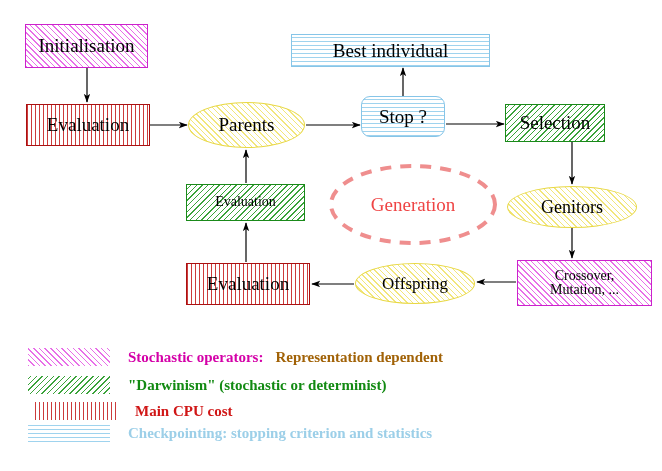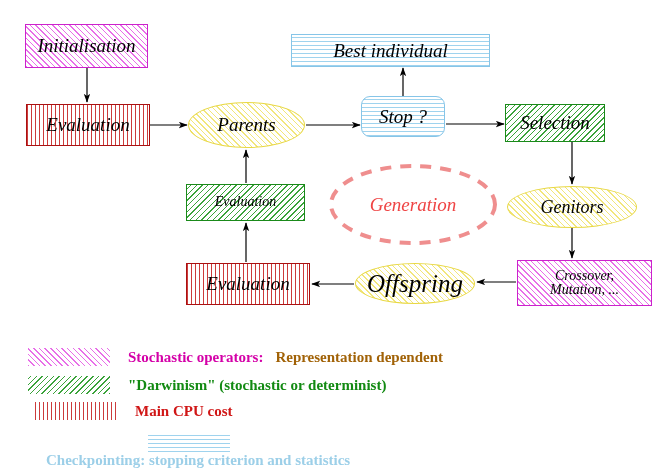--- a/index.html
+++ b/index.html
@@ -29,21 +29,20 @@
     text-align: center;
     color: #000000;
     box-sizing: border-box;
     z-index: 3;
     line-height: 1.02;
   }
   .node .lbl {
     position: relative;
     z-index: 4;
     white-space: pre-line;
-    font-style: italic;
   }
   
   .box {
     border-style: solid;
     border-width: 1px;
   }
   .rounded {
     border-radius: 9px;
   }
   .ellipse {
@@ -176,21 +175,21 @@
           <ellipse cx="85" cy="41.5" rx="82" ry="38.5" fill="none" stroke="#ef8e8e" stroke-width="4" stroke-dasharray="11 9"></ellipse>
         </svg>
         <span class="lbl">Generation</span>
       </div>
       <div class="node ellipse fill-yellow" style="left: 507px; top: 186px; width: 130px; height: 42px; font-size: 18px;">
         <span class="lbl">Genitors</span>
       </div>
       <div class="node box fill-red" style="left: 186px; top: 263px; width: 124px; height: 42px; font-size: 19px;">
         <span class="lbl">Evaluation</span>
       </div>
-      <div class="node ellipse fill-yellow" style="left: 355px; top: 263px; width: 120px; height: 41px; font-size: 25px;">
+      <div class="node ellipse fill-yellow" style="left: 355px; top: 263px; width: 120px; height: 41px; font-size: 17px;">
         <span class="lbl">Offspring</span>
       </div>
       <div class="node box fill-magenta" style="left: 517px; top: 260px; width: 135px; height: 46px; font-size: 14px;">
         <span class="lbl">Crossover,
 Mutation, ...</span>
       </div>
     </div>
 
   <div id="legend">
       <div class="legend-row" style="left: 28px; top: 348px;">
@@ -199,19 +198,19 @@
         <span class="legend-text" style="color: #a16207; margin-left: 12px;">Representation dependent</span>
       </div>
       <div class="legend-row" style="left: 28px; top: 376px;">
         <div class="swatch fill-green"></div>
         <span class="legend-text" style="color: rgb(18, 138, 18);">"Darwinism" (stochastic or determinist)</span>
       </div>
       <div class="legend-row" style="left: 19px; top: 402px; padding-left: 16px;">
         <div class="swatch fill-red"></div>
         <span class="legend-text" style="color: rgb(208, 22, 22);">Main CPU cost</span>
       </div>
-      <div class="legend-row" style="left: 28px; top: 434px; flex-direction: column;">
+      <div class="legend-row" style="left: 28px; top: 424px;">
         <div class="swatch fill-blue"></div>
         <span class="legend-text" style="color: rgb(156, 207, 232);">Checkpointing: stopping criterion and statistics</span>
       </div>
     </div>
 
 </div>
 
 </body></html>

